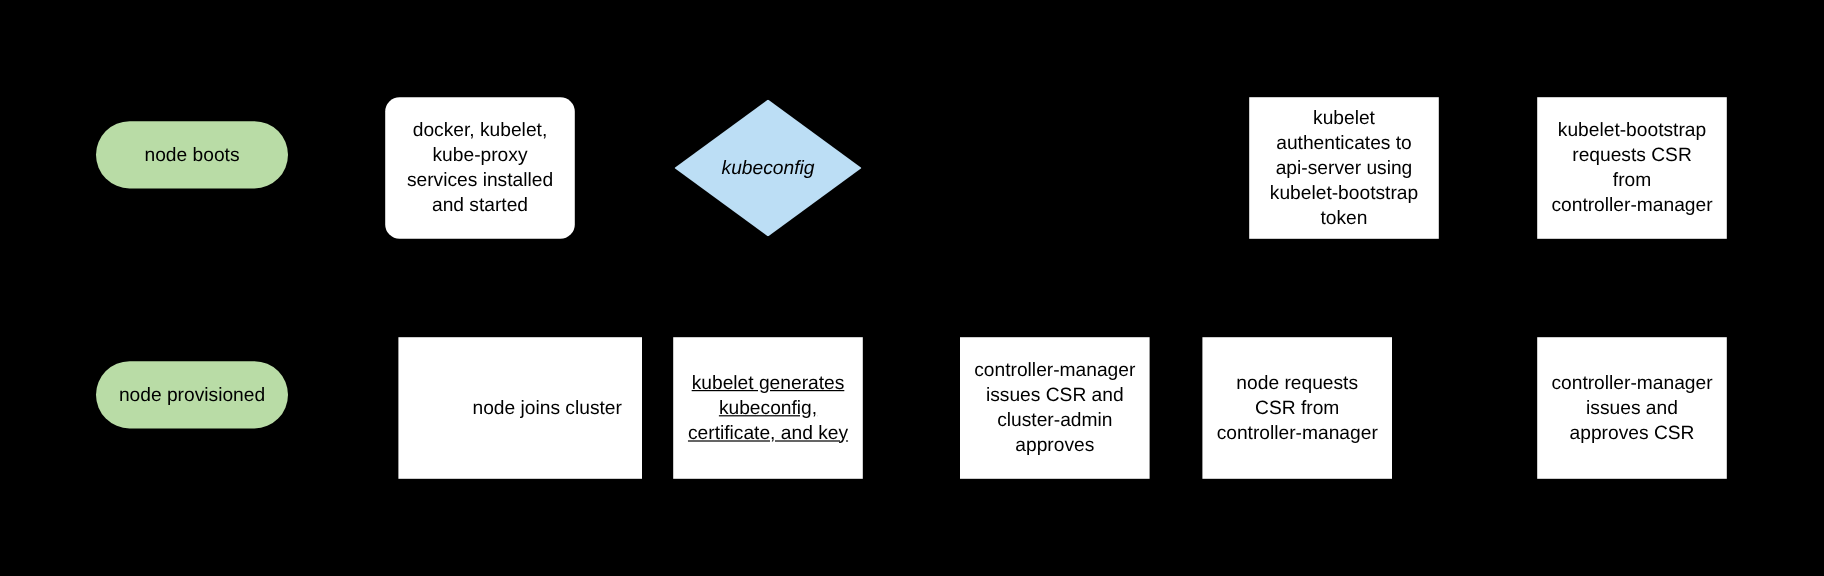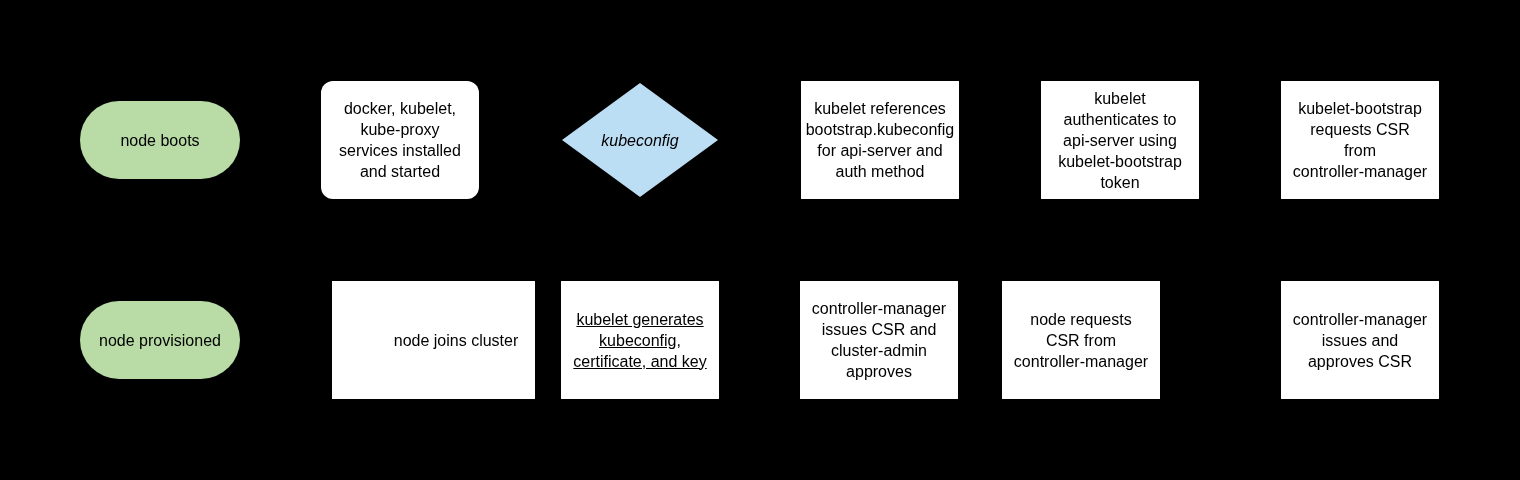--- a/index.html
+++ b/index.html
@@ -26,21 +26,21 @@
     text-align: center;
   }
   .label {
     display: block;
     width: 100%;
     white-space: pre-line;
     color: var(--label-text, #000);
   }
   .terminator {
     width: 160px;
-    height: 78px;
+    height: 56px;
     border-radius: 39px;
     background: var(--terminator-fill, #b9dca6);
   }
   .process {
     width: 158px;
     height: 118px;
     background: var(--process-fill, #ffffff);
   }
   .decision {
     width: 156px;
@@ -74,26 +74,20 @@
   </div>
   <div class="node process pos-r1c2">
     <span class="label">docker, kubelet,
 kube-proxy
 services installed
 and started</span>
   </div>
   <div class="node decision pos-r1c3">
     <span class="label">kubeconfig</span>
   </div>
-  <div class="node process pos-r1c4">
-    <span class="label">kubelet references
-bootstrap.kubeconfig
-for api-server and
-auth method</span>
-  </div>
   <div class="node process pos-r1c5">
     <span class="label">kubelet
 authenticates to
 api-server using
 kubelet-bootstrap
 token</span>
   </div>
   <div class="node process pos-r1c6">
     <span class="label">kubelet-bootstrap
 requests CSR

